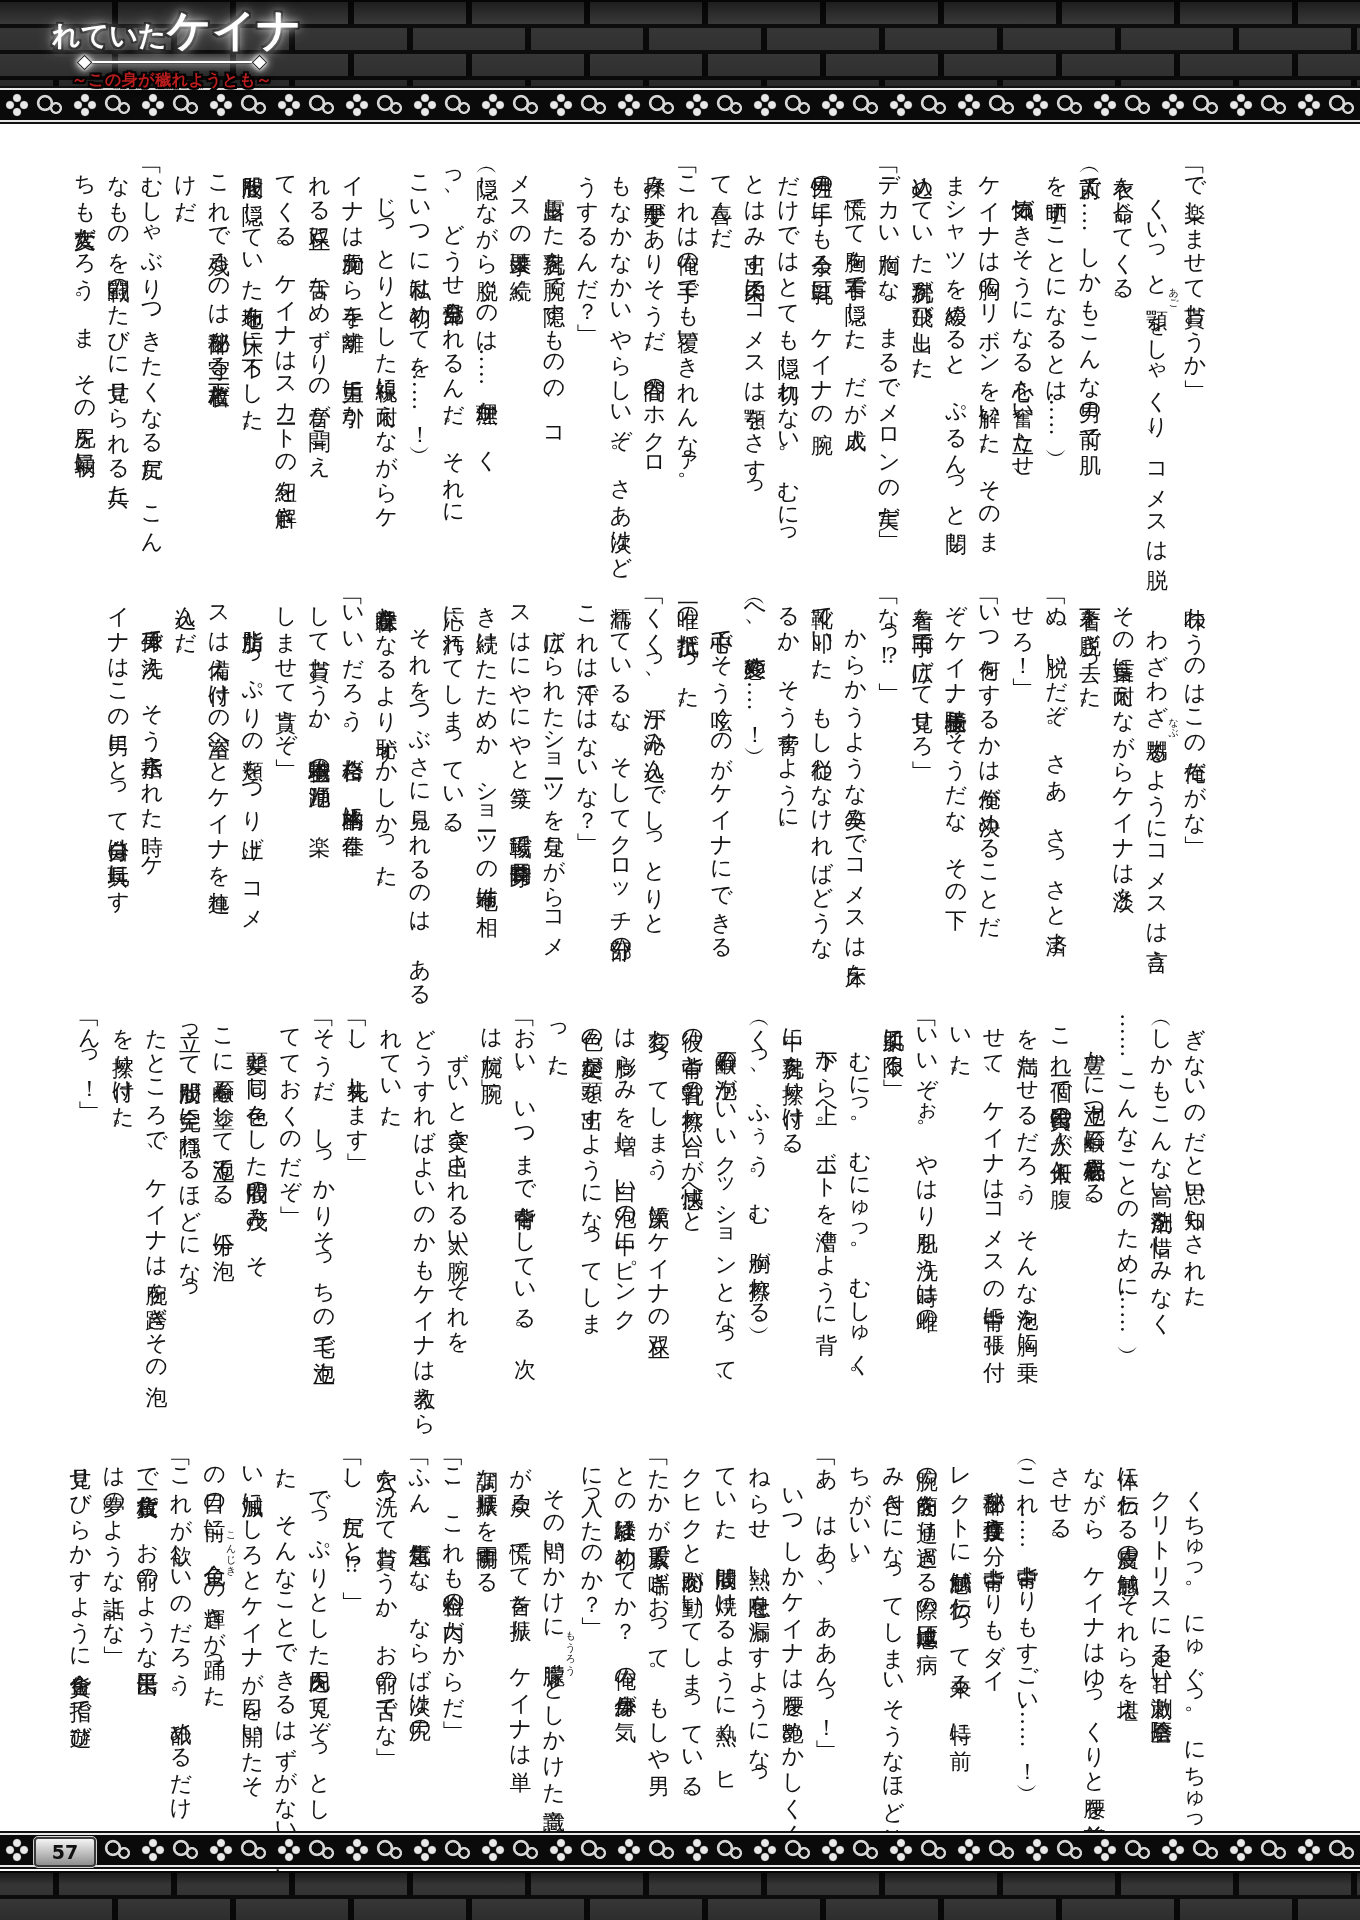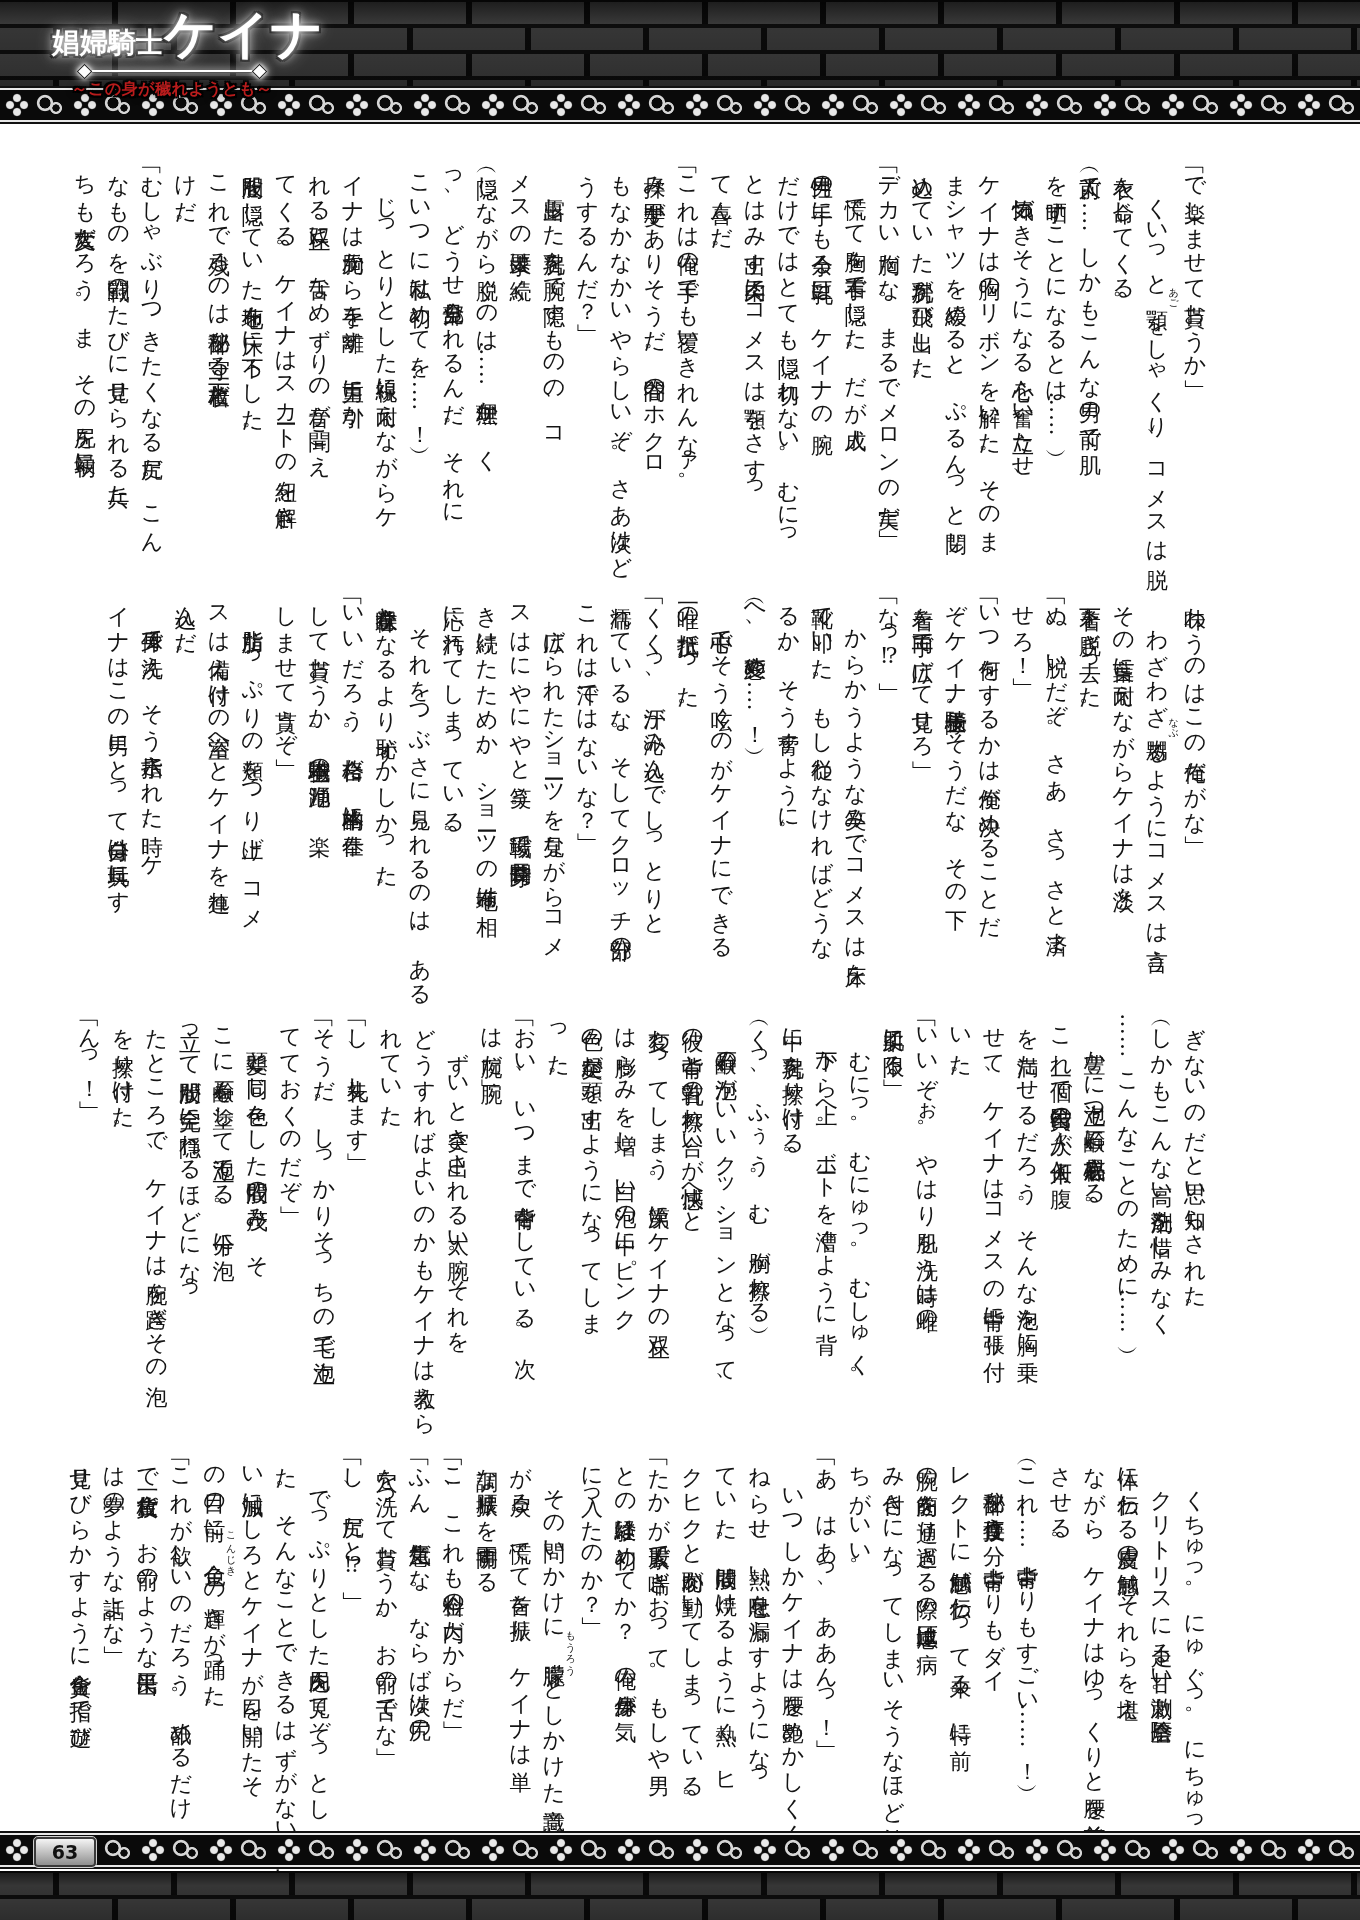--- a/index.html
+++ b/index.html
@@ -31,21 +31,21 @@
       background-size:68px 30px;}
   .ornament.top{top:88px;}
   .ornament.bottom{top:1833px;}
 
   
   .title-block{position:absolute;left:52px;top:6px;width:240px;text-align:center;z-index:5;}
   .title-line{margin:0;color:#fff;font-weight:bold;line-height:1.1;white-space:nowrap;
       text-shadow:0 0 10px rgba(255,255,255,.95),0 0 18px rgba(255,255,255,.6),
         2px 2px 0 #000,-2px -2px 0 #000,2px -2px 0 #000,-2px 2px 0 #000,0 2px 0 #000,0 -2px 0 #000,2px 0 0 #000,-2px 0 0 #000;}
   .title-prefix{font-size:28px;letter-spacing:0;}
-  .title-main{font-size:52px;font-family:Liberation Serif, serif;font-weight:bold;}
+  .title-main{font-size:44px;font-family:Liberation Sans, sans-serif;font-weight:bold;}
   .divider{display:flex;align-items:center;justify-content:center;margin:3px 0 2px 0;filter:drop-shadow(0 0 4px #fff);}
   .divider .rule{flex:0 0 160px;height:0;border-top:2px solid #fff;border-bottom:1px solid #555;}
   .fleur{width:9px;height:9px;background:#fff;border:1.5px solid #222;transform:rotate(45deg);margin:0 2px;box-shadow:0 0 4px #fff;}
   .subtitle{margin:0;color:#b91c1c;font-weight:bold;font-size:16px;white-space:nowrap;letter-spacing:.5px;
       text-shadow:2px 2px 0 #000,-2px -2px 0 #000,2px -2px 0 #000,-2px 2px 0 #000,0 2px 0 #000,0 -2px 0 #000,2px 0 0 #000,-2px 0 0 #000,0 0 8px #000;}
 
   
   .band{position:absolute;left:72px;width:1140px;height:424px;
       writing-mode:vertical-rl;-webkit-writing-mode:vertical-rl;
       color:#141414;font-size:22px;}
@@ -69,21 +69,21 @@
 
   <header class="brick top-bricks">
     <div class="row" style="top:2px;"></div>
     <div class="row alt" style="top:28px;"></div>
     <div class="row" style="top:54px;"></div>
     <div class="row alt" style="top:80px;"></div>
     <div class="shade"></div>
   </header>
 
   <div class="title-block">
-    <h1 class="title-line"><span class="title-prefix">娼婦騎士</span><span class="title-main">ケイナ</span></h1>
+    <h1 class="title-line"><span class="title-prefix">れていた</span><span class="title-main">ケイナ</span></h1>
     <div class="divider">
       <span class="fleur"></span>
       <span class="rule"></span>
       <span class="fleur"></span>
     </div>
     <p class="subtitle">～この身が穢れようとも～</p>
   </div>
 
   <div class="ornament top"></div>
 
@@ -228,21 +228,21 @@
         <p class="tline">の目の前に<ruby>金色<rt>こんじき</rt></ruby>の輝きが踊った。</p>
         <p class="tline">「これが欲しいのだろう。舐めるだけ</p>
         <p class="tline">で金貨一枚だ。お前のような平民出に</p>
         <p class="tline">は夢のような話よな」</p>
         <p class="tline">見せびらかすように金貨を指で遊び</p>
       </section>
   </main>
 
   <div class="ornament bottom">
     <div class="page-badge">
-      <span>63</span>
+      <span>57</span>
     </div>
   </div>
 
   <footer class="brick bottom-bricks">
     <div class="row alt" style="top:2px;"></div>
     <div class="row" style="top:28px;"></div>
     <div class="shade"></div>
   </footer>
 
 </div>

